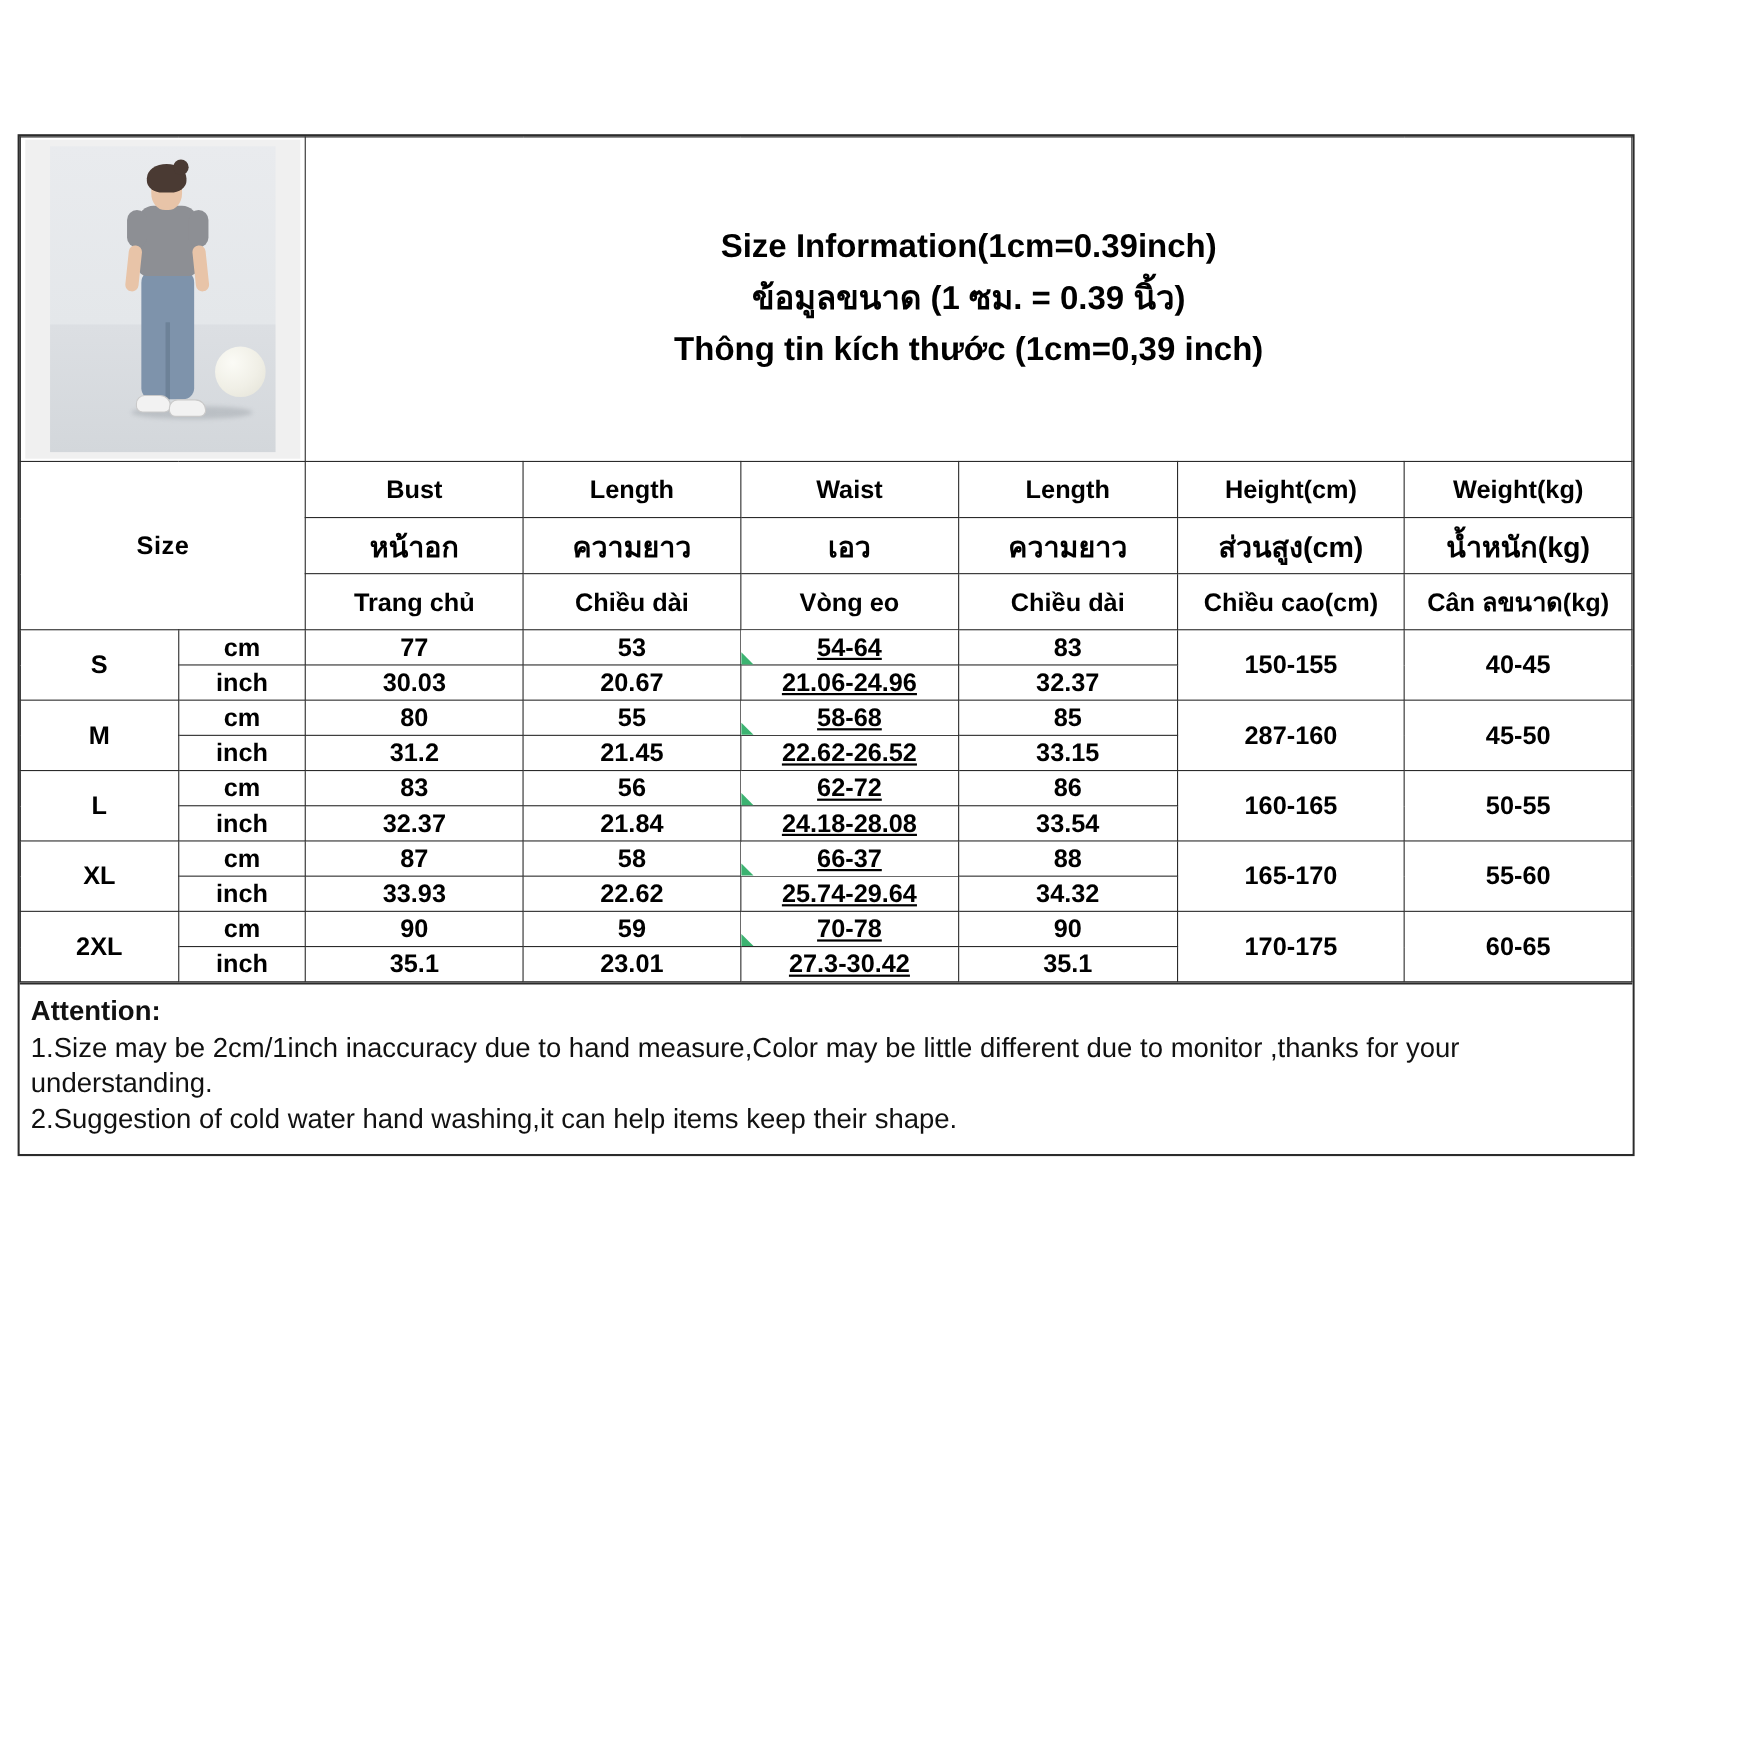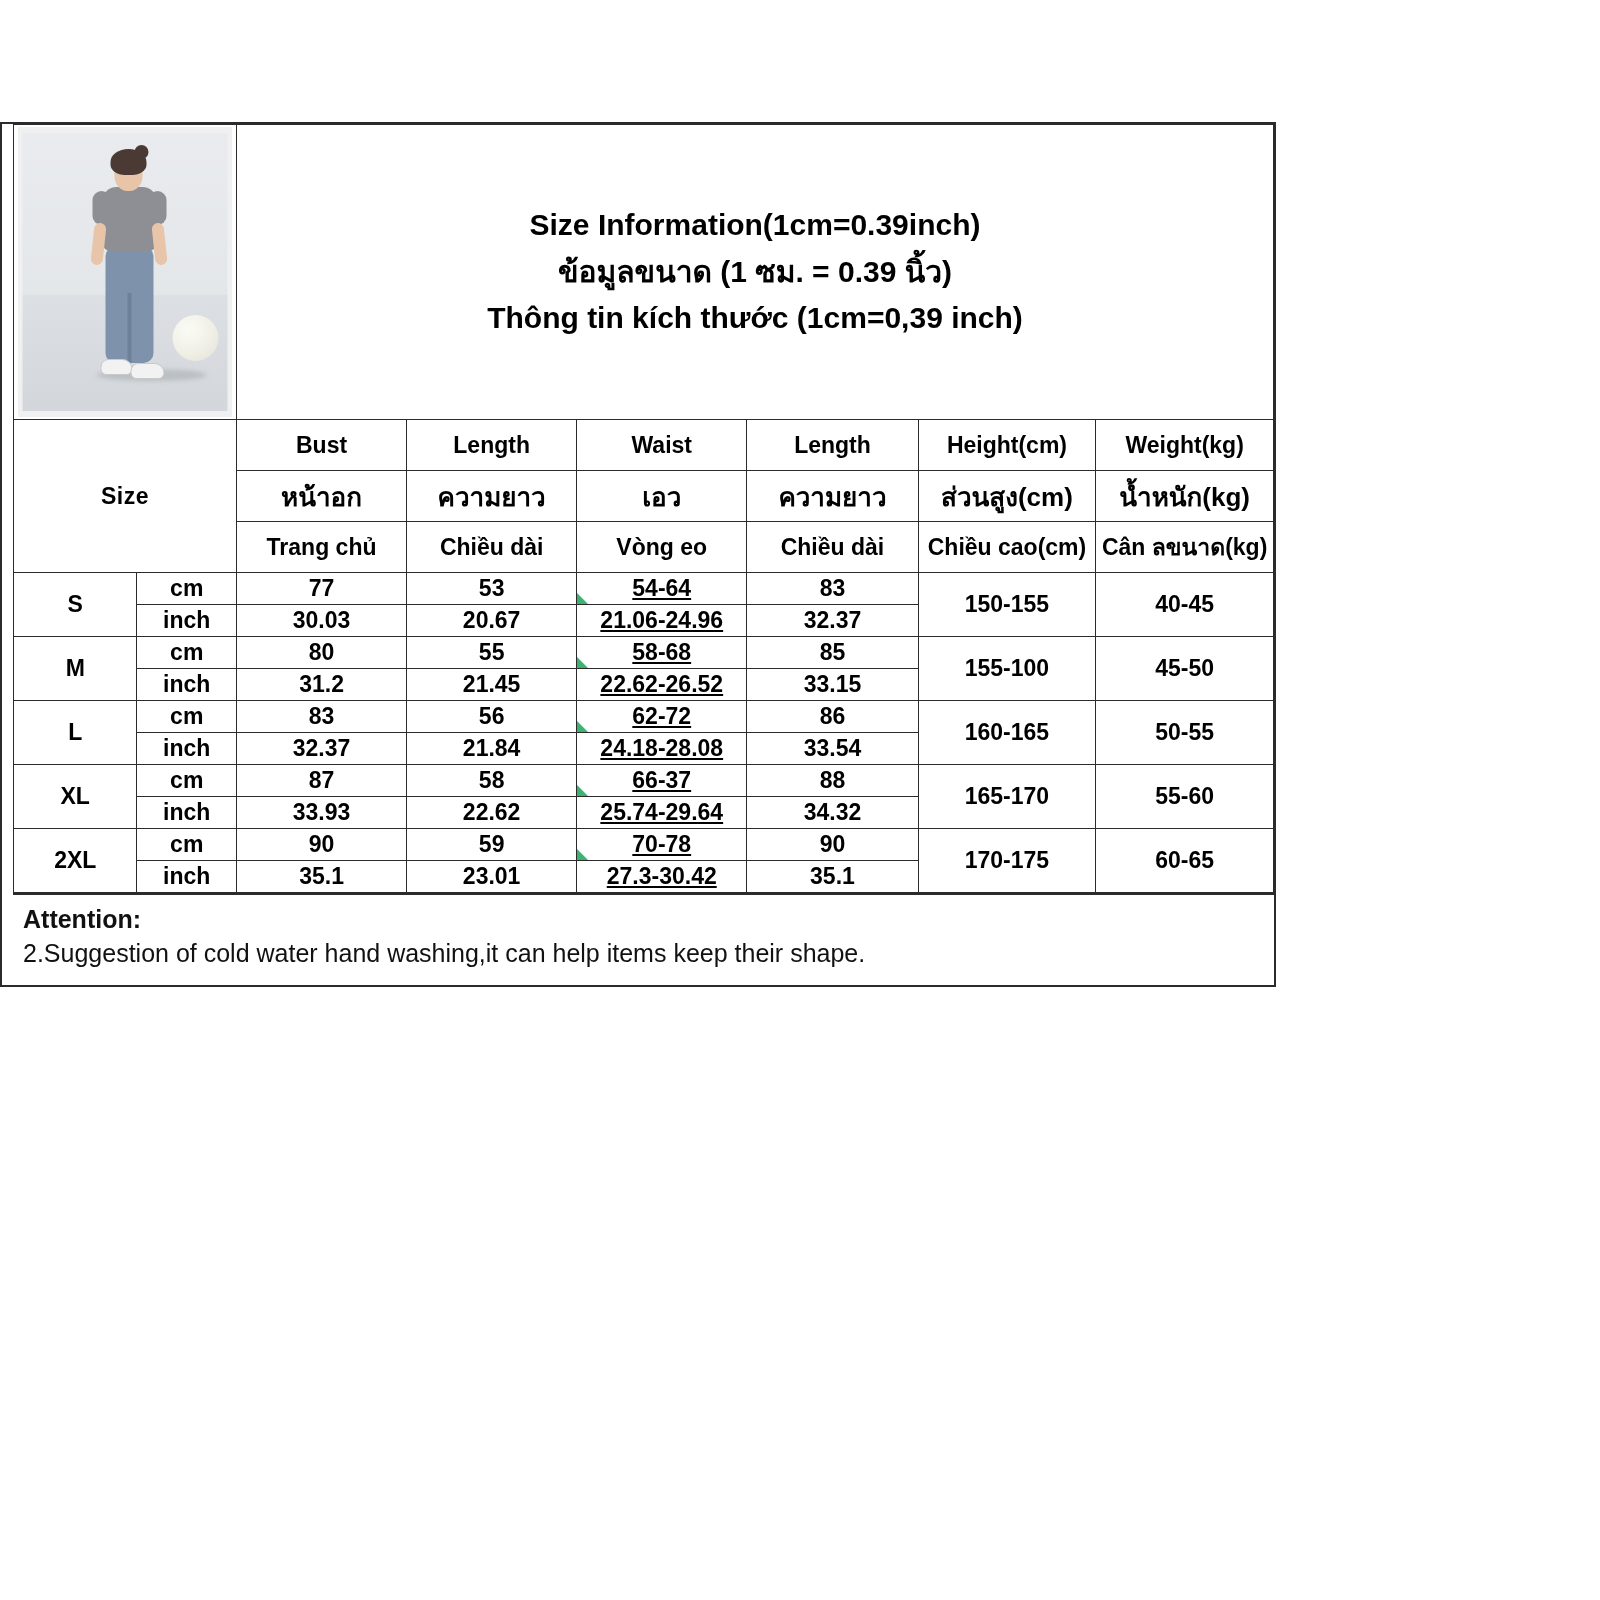--- a/index.html
+++ b/index.html
@@ -9,27 +9,26 @@
   }
   body {
     width: 1600px;
     height: 1600px;
     font-family: "Liberation Sans", sans-serif;
     color: #000000;
     overflow: hidden;
   }
   #sheet {
     position: absolute;
-    left: 0;
+    left: 16px;
     top: 122px;
-    width: 1276px;
+    width: 1470px;
     border: 2px solid #2b2b2b;
     box-sizing: border-box;
     background: #ffffff;
-    padding-left: 11px;
   }
   table.size-table {
     border-collapse: collapse;
     width: 100%;
     table-layout: fixed;
   }
   table.size-table td {
     border: 1.5px solid #2b2b2b;
     text-align: center;
     vertical-align: middle;
@@ -283,21 +282,21 @@
         <td class="val">32.37</td>
       </tr>
 
       <tr>
         <td class="size-cell" rowspan="2">M</td>
         <td class="unit-cell">cm</td>
         <td class="val">80</td>
         <td class="val">55</td>
         <td class="range cm-marker">58-68</td>
         <td class="val">85</td>
-        <td class="val" rowspan="2">155-100</td>
+        <td class="val" rowspan="2">287-160</td>
         <td class="val" rowspan="2">45-50</td>
       </tr>
       <tr>
         <td class="unit-cell">inch</td>
         <td class="val">31.2</td>
         <td class="val">21.45</td>
         <td class="range">22.62-26.52</td>
         <td class="val">33.15</td>
       </tr>
 
@@ -352,16 +351,17 @@
         <td class="val">35.1</td>
         <td class="val">23.01</td>
         <td class="range">27.3-30.42</td>
         <td class="val">35.1</td>
       </tr>
     </tbody>
   </table>
 
   <div id="attention">
     <div class="line head">Attention:</div>
+    <div class="line">1.Size may be 2cm/1inch inaccuracy due to hand measure,Color may be little different due to monitor ,thanks for your understanding.</div>
     <div class="line">2.Suggestion of cold water hand washing,it can help items keep their shape.</div>
   </div>
 
 </div>
 
 </body></html>

